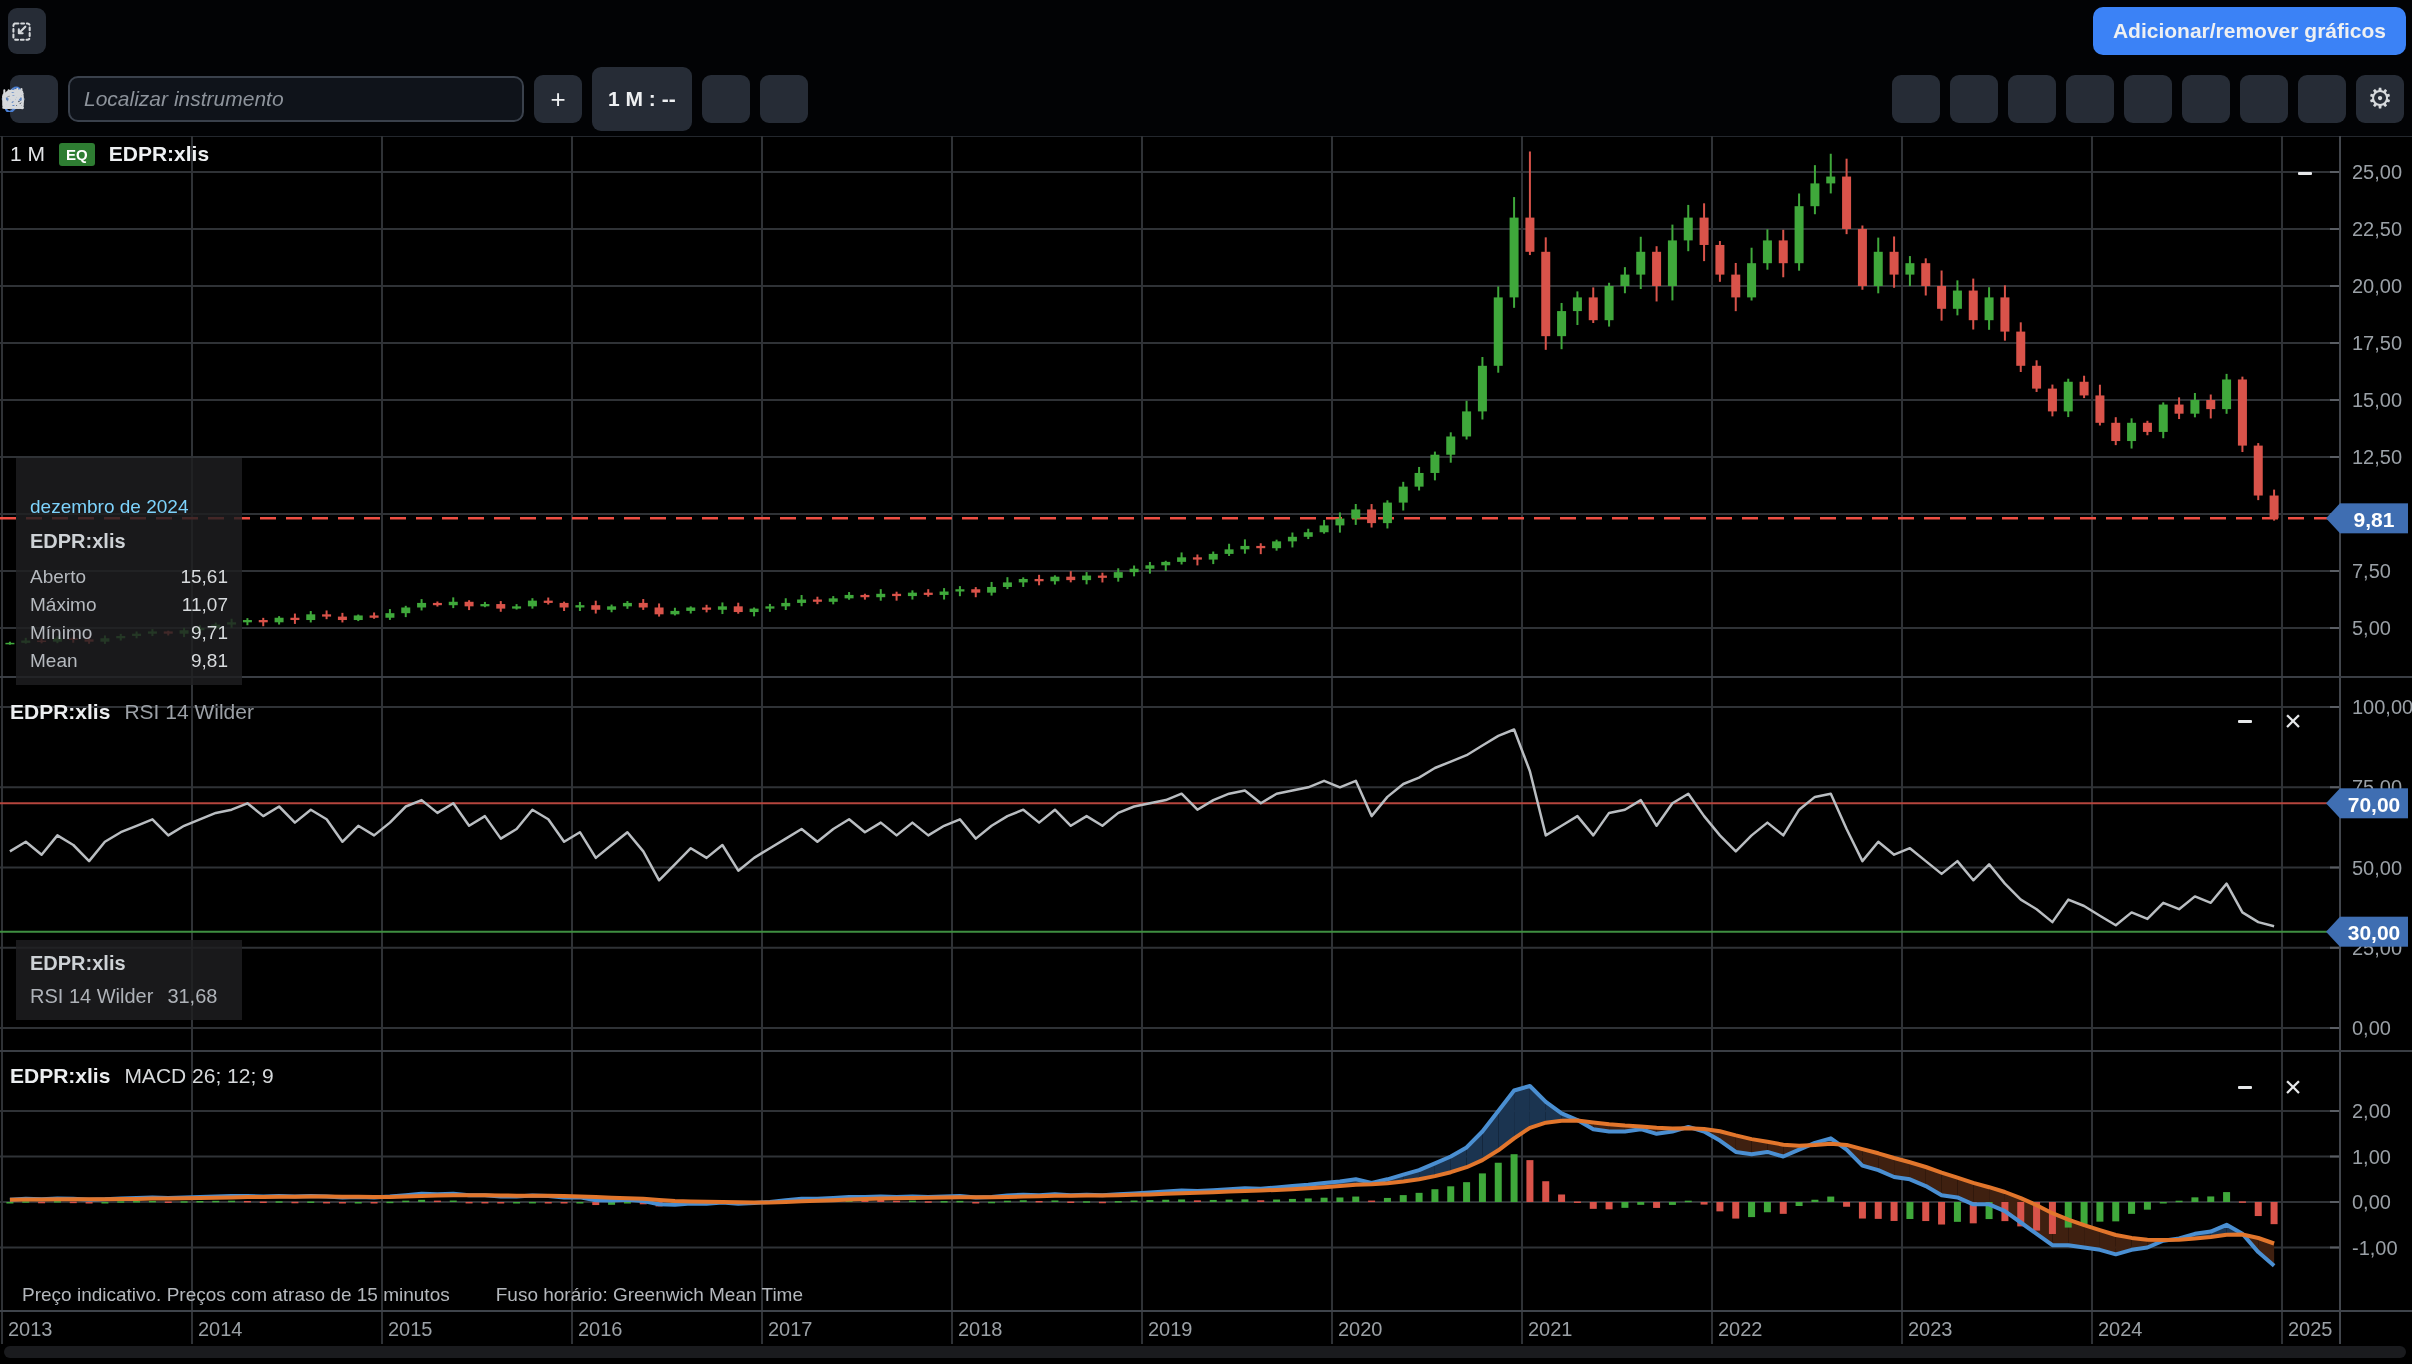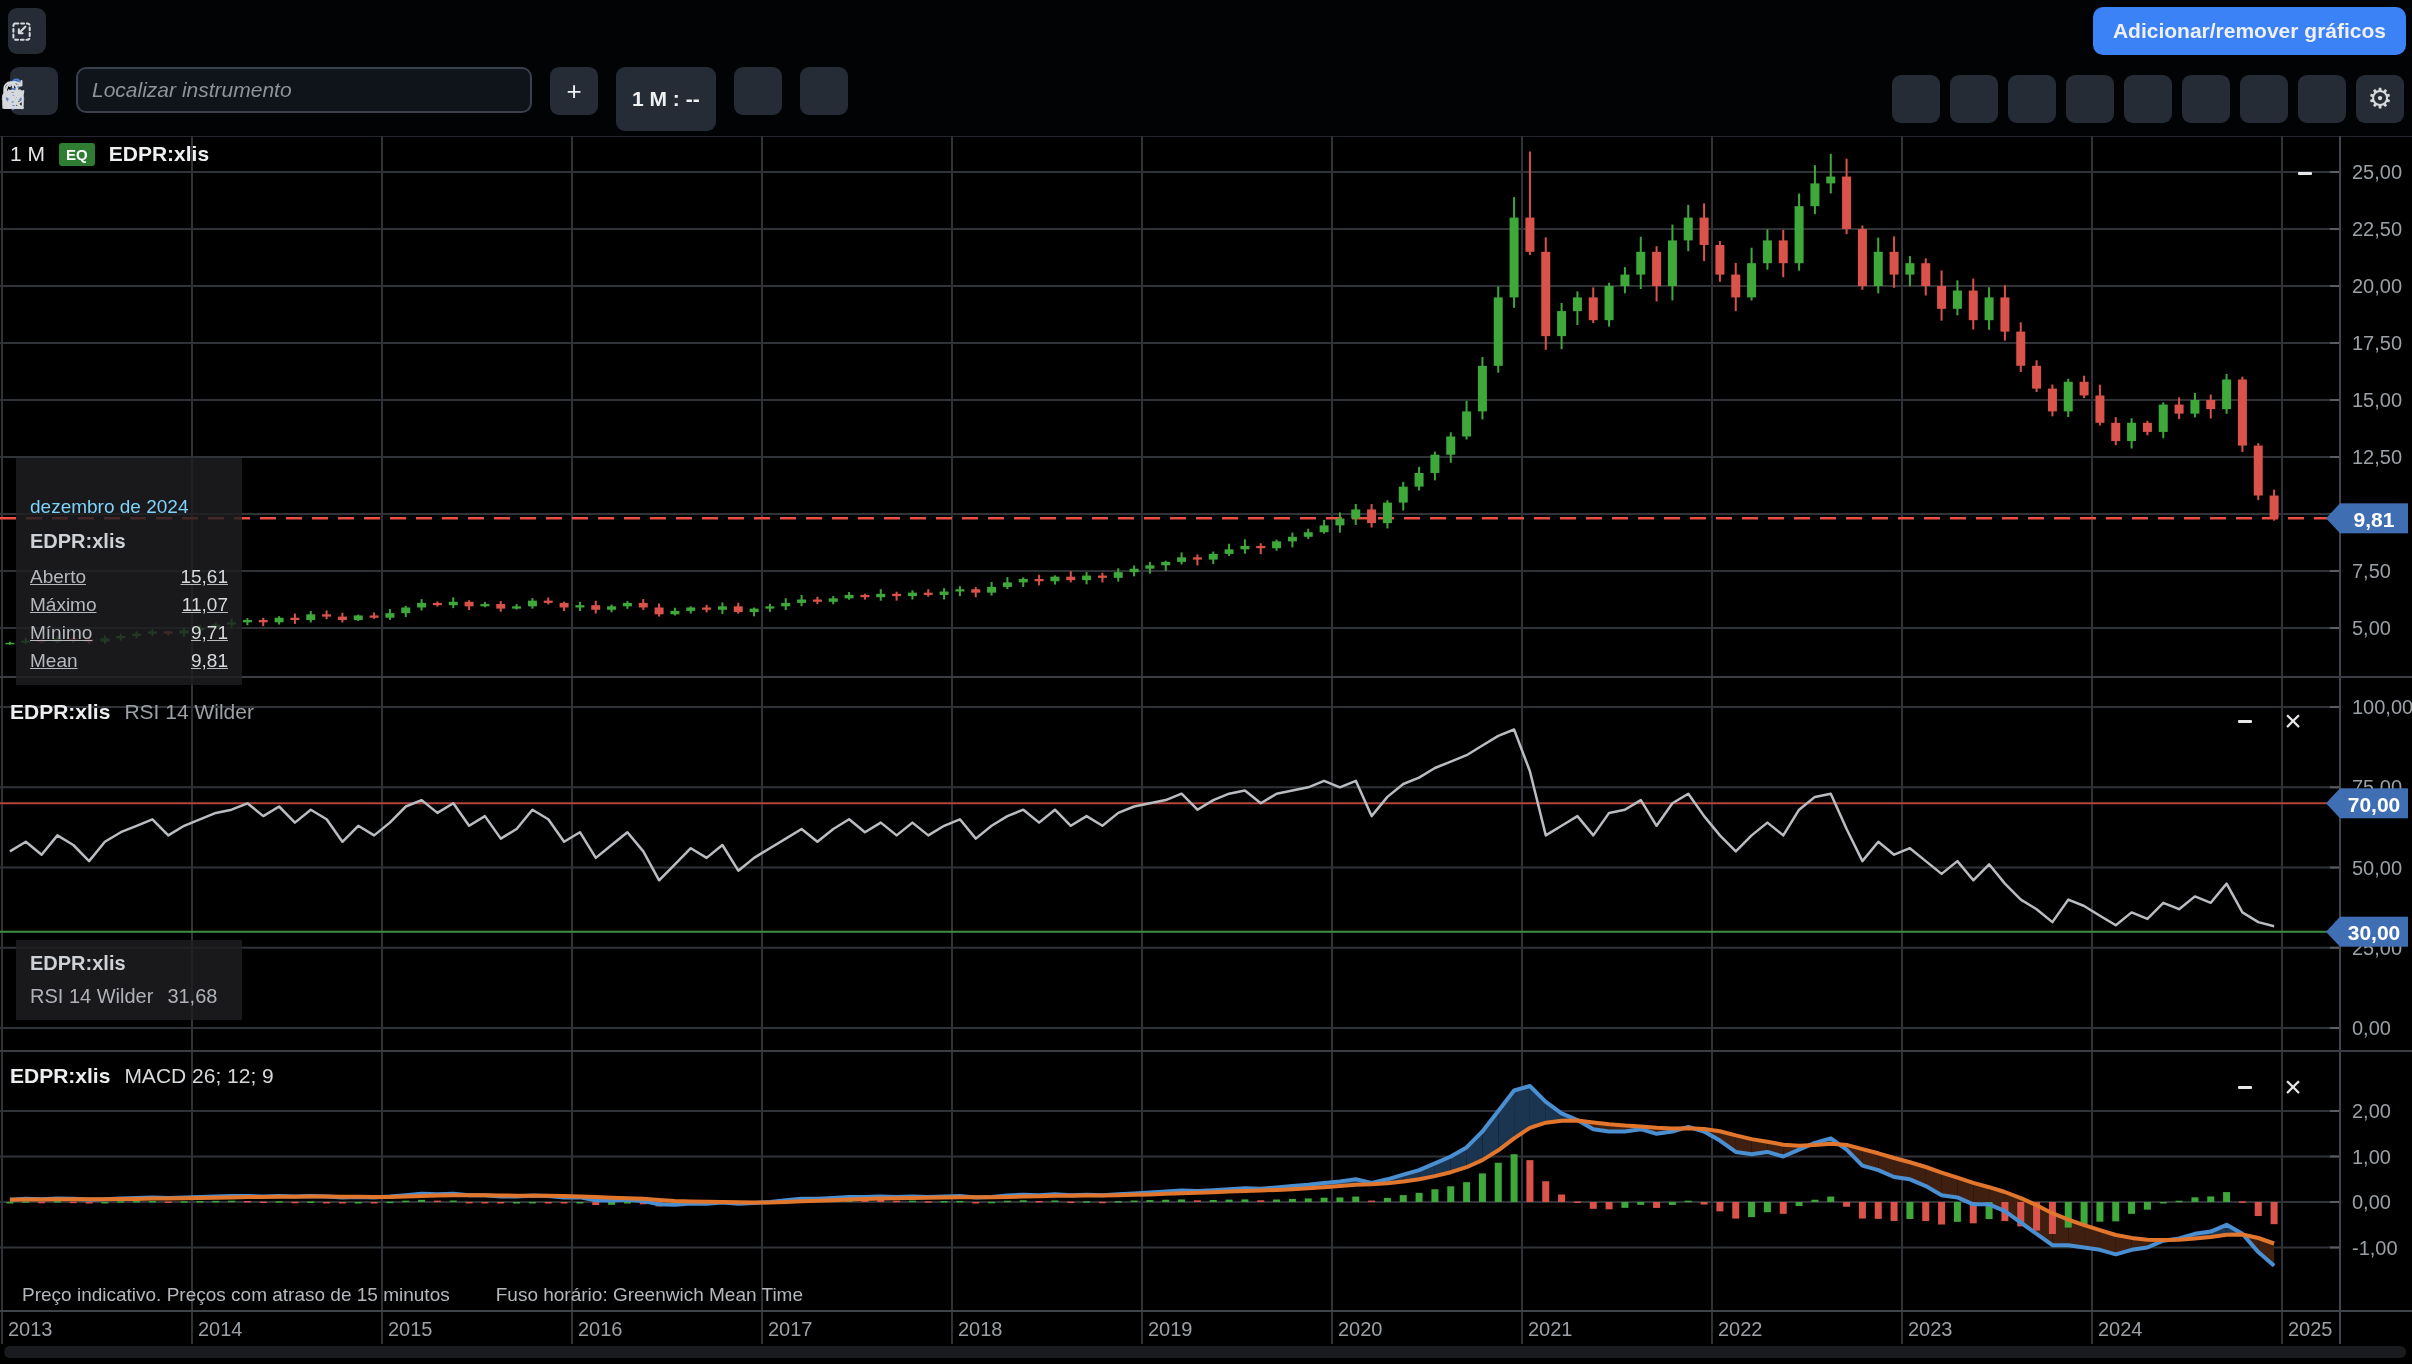--- a/index.html
+++ b/index.html
@@ -8,21 +8,21 @@
   svg{display:block;position:absolute;left:0;}
   
   .topbar{position:absolute;left:0;top:0;right:0;height:62px;background:#020305;border-bottom:1px solid #15171b;}
   .sqbtn{position:absolute;left:8px;top:8px;width:38px;height:46px;background:#262c36;border:none;border-radius:9px;
          display:flex;align-items:center;justify-content:center;cursor:pointer;}
   .addremove{position:absolute;right:6px;top:7px;height:48px;padding:0 20px;background:#3b82f6;color:#eef0f2;
              font-weight:700;font-size:21px;border:none;border-radius:10px;font-family:inherit;cursor:pointer;}
   
   .toolbar{position:absolute;top:62px;left:0;right:0;height:74px;background:#020305;border-bottom:1px solid #23272d;
            display:flex;align-items:center;}
-  .tleft{display:flex;gap:18px;margin-left:10px;}
+  .tleft{display:flex;align-items:center;gap:10px;margin-left:10px;}
   .tright{display:flex;align-items:center;gap:10px;margin-left:auto;margin-right:8px;}
   .iconbtn{width:48px;height:48px;background:#262c36;border:none;border-radius:9px;display:flex;
            align-items:center;justify-content:center;cursor:pointer;flex:none;}
   .search{width:456px;height:46px;background:#0f131a;border:2px solid #3a414c;border-radius:10px;
           display:flex;align-items:center;gap:10px;padding:0 12px;box-sizing:border-box;}
   .search input{flex:1;background:transparent;border:none;outline:none;color:#dfe2e5;font-size:21px;
                 font-style:italic;font-family:inherit;min-width:0;}
   .search input::placeholder{color:#8d939b;font-style:italic;}
   .intervalbtn{height:64px;padding:0 16px;background:#262c36;color:#eef0f2;font-weight:700;font-size:21px;
                border:none;border-radius:9px;font-family:inherit;cursor:pointer;white-space:nowrap;}
@@ -32,21 +32,21 @@
   .eq{background:#2e7d32;color:#fff;font-weight:700;font-size:15px;padding:3px 7px;border-radius:3px;}
   .lsym{font-weight:700;color:#eef0f2;}
   .phead{position:absolute;left:10px;display:flex;align-items:center;gap:14px;font-size:21px;}
   .phead .sym{font-weight:700;color:#eceef0;}
   .phead .ind{color:#9ba0a6;}
   .phead.macdhead .ind{color:#d6d9db;}
   .ptooltip{position:absolute;left:16px;top:458px;width:226px;background:rgba(30,30,33,0.82);
             padding:12px 14px 10px;box-sizing:border-box;font-size:19px;}
   .ptooltip .date{color:#7dd3fc;margin-top:26px;}
   .ptooltip .tsym{color:#ced2d6;font-weight:700;font-size:20px;margin:12px 0 10px;}
-  .trow{display:flex;justify-content:space-between;color:#b5b9be;line-height:28px;text-decoration:underline;}
+  .trow{display:flex;justify-content:space-between;color:#b5b9be;line-height:28px;}
   .trow .v{color:#d7dadd;}
   .rtooltip{position:absolute;left:16px;top:940px;width:226px;background:rgba(30,30,33,0.82);
             padding:12px 14px;box-sizing:border-box;font-size:20px;}
   .rtooltip .tsym{color:#ced2d6;font-weight:700;margin-bottom:10px;}
   .rtooltip .rline{color:#aeb2b8;display:flex;gap:14px;}
   .panelctl{position:absolute;display:flex;align-items:center;gap:22px;}
   .minbtn{width:26px;height:22px;background:transparent;border:none;display:flex;align-items:center;
           justify-content:center;cursor:pointer;}
   .minbtn span{display:block;width:18px;height:3px;background:#e6e8ea;border-radius:1px;}
   .closebtn{width:26px;height:26px;background:transparent;border:none;color:#e6e8ea;font-size:30px;

